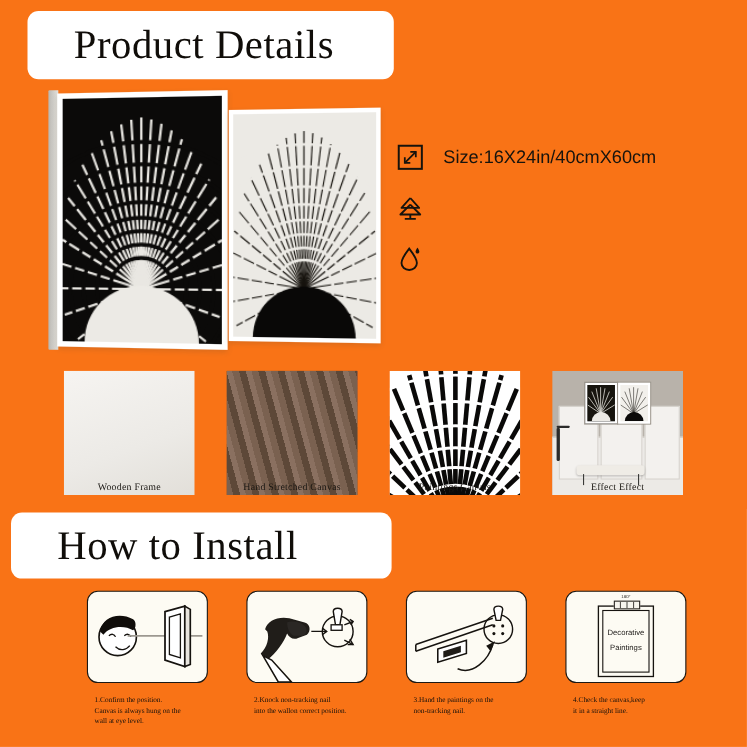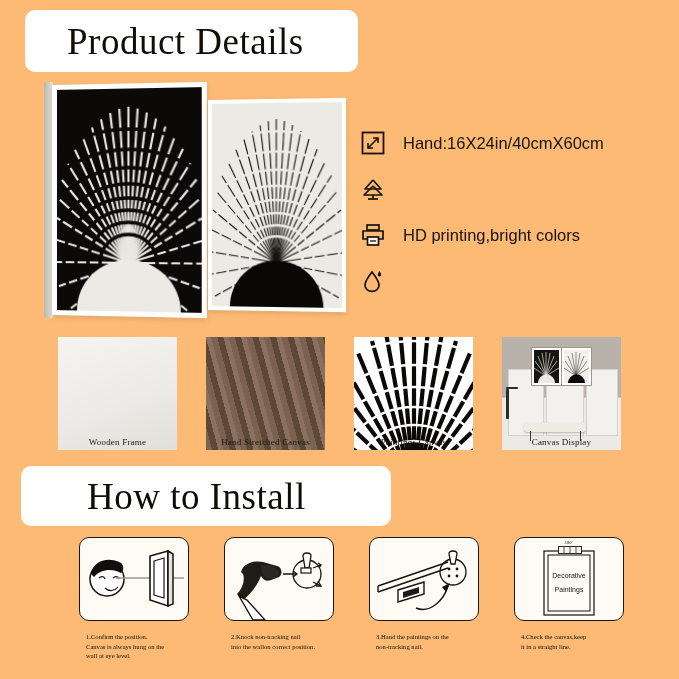--- a/index.html
+++ b/index.html
@@ -11,21 +11,21 @@
     height: 679px;
     background: #fdf8e8;
     font-family: "Liberation Sans", sans-serif;
     overflow: hidden;
     position: relative;
   }
   .page {
     position: relative;
     width: 679px;
     height: 679px;
-    background: #fdba74;
+    background: #f97316;
   }
 
   
   .banner {
     position: absolute;
     background: #ffffff;
     border-radius: 10px;
     display: flex;
     align-items: center;
   }
@@ -36,21 +36,21 @@
     letter-spacing: 0.5px;
   }
   #banner-product {
     left: 25px; top: 10px; width: 333px; height: 62px;
   }
   #banner-product .banner-text {
     font-size: 37px;
     margin-left: 42px;
   }
   #banner-install {
-    left: 21px; top: 466px; width: 346px; height: 60px; padding-left: 24px;
+    left: 10px; top: 466px; width: 346px; height: 60px;
   }
   #banner-install .banner-text {
     font-size: 37px;
     margin-left: 42px;
   }
 
   
   .hero {
     position: absolute;
     left: 36px; top: 78px;
@@ -375,45 +375,34 @@
 
     <div class="feature-row">
       <span class="feature-icon">
         <svg width="26" height="26" viewBox="0 0 26 26">
           <rect x="2.5" y="2.5" width="21" height="21" fill="none" stroke="#16130d" stroke-width="1.8"></rect>
           <line x1="8" y1="18" x2="18" y2="8" stroke="#16130d" stroke-width="1.6"></line>
           <polyline points="8,13 8,18 13,18" fill="none" stroke="#16130d" stroke-width="1.6"></polyline>
           <polyline points="13,8 18,8 18,13" fill="none" stroke="#16130d" stroke-width="1.6"></polyline>
         </svg>
       </span>
-      <span class="feature-label">Hand:16X24in/40cmX60cm</span>
+      <span class="feature-label">Size:16X24in/40cmX60cm</span>
     </div>
 
     <div class="feature-row">
       <span class="feature-icon">
         <svg width="26" height="26" viewBox="0 0 26 26">
           <polyline points="13,4 5,13 21,13 13,4" fill="none" stroke="#16130d" stroke-width="1.7" stroke-linejoin="round"></polyline>
           <polyline points="13,10 4,19 22,19 13,10" fill="none" stroke="#16130d" stroke-width="1.7" stroke-linejoin="round"></polyline>
           <line x1="13" y1="19" x2="13" y2="23" stroke="#16130d" stroke-width="1.7"></line>
           <line x1="8" y1="23" x2="18" y2="23" stroke="#16130d" stroke-width="1.7"></line>
         </svg>
       </span>
     </div>
 
-    <div class="feature-row">
-      <span class="feature-icon">
-        <svg width="26" height="26" viewBox="0 0 26 26">
-          <rect x="7" y="3" width="12" height="5" fill="none" stroke="#16130d" stroke-width="1.7"></rect>
-          <path d="M3 9 h20 v8 h-20 z" fill="none" stroke="#16130d" stroke-width="1.7"></path>
-          <rect x="7.5" y="15" width="11" height="8" fill="#fdf8e8" stroke="#16130d" stroke-width="1.7"></rect>
-          <line x1="10" y1="19" x2="16" y2="19" stroke="#16130d" stroke-width="1.3"></line>
-        </svg>
-      </span>
-      <span class="feature-label">HD printing,bright colors</span>
-    </div>
 
     <div class="feature-row">
       <span class="feature-icon">
         <svg width="26" height="26" viewBox="0 0 26 26">
           <path d="M12 4 C12 4 5 13 5 17.2 C5 20.8 8.2 23.4 12 23.4 C15.8 23.4 19 20.8 19 17.2 C19 13 12 4 12 4 Z" fill="none" stroke="#16130d" stroke-width="1.7"></path>
           <path d="M19.5 3 C19.5 3 17.8 5.6 17.8 6.8 C17.8 7.8 18.6 8.5 19.5 8.5 C20.4 8.5 21.2 7.8 21.2 6.8 C21.2 5.6 19.5 3 19.5 3 Z" fill="#16130d"></path>
         </svg>
       </span>
     </div>
   </div>
@@ -596,21 +585,21 @@
               <line x1="12" y1="26" x2="0" y2="18"></line>
               <line x1="12" y1="26" x2="25" y2="18"></line>
             </g>
             <path d="M4 33 A8.5 8.5 0 0 1 21 33 Z" fill="#0b0a09"></path>
           </svg>
         </div>
         <div class="room-bench" style="left:22px; top:86px; width:62px; height:9px;"></div>
         <div class="bench-leg" style="left:28px; top:94px; height:10px;"></div>
         <div class="bench-leg" style="left:78px; top:94px; height:10px;"></div>
       </div>
-      <div class="thumb-caption">Canvas Display</div>
+      <div class="thumb-caption">Effect Effect</div>
     </div>
   </div>
 
   <div class="banner" id="banner-install">
     <span class="banner-text">How to Install</span>
   </div>
 
   <div class="steps">
 
     <div class="step" id="step-1">

